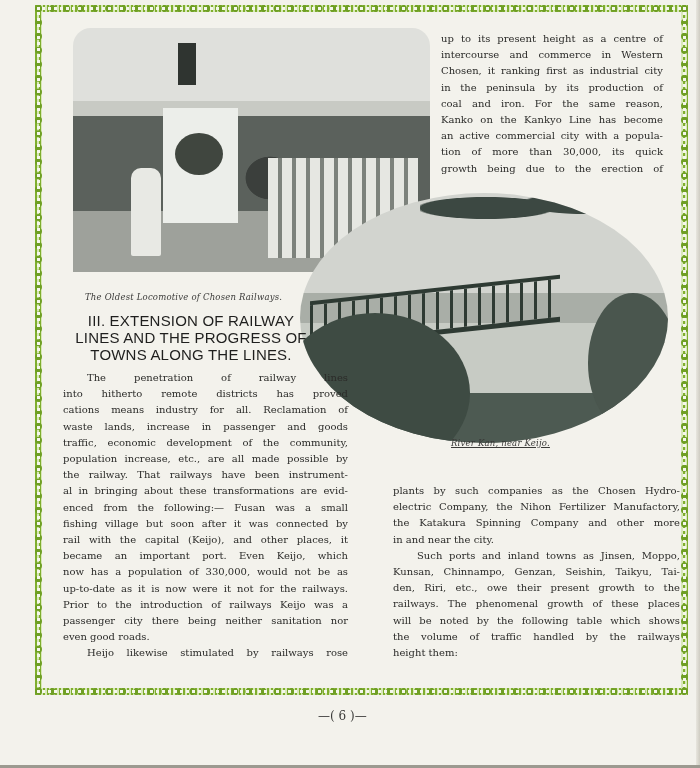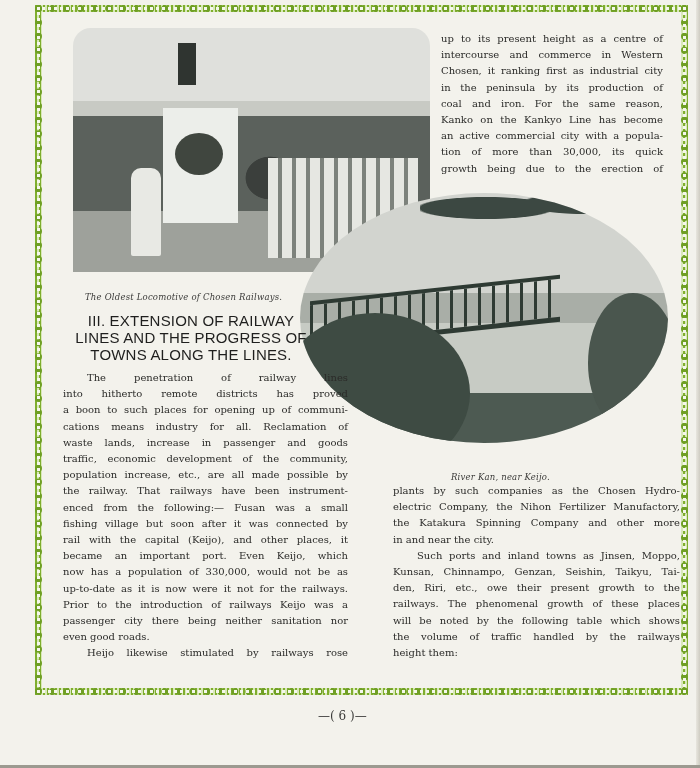--- a/index.html
+++ b/index.html
@@ -58,21 +58,21 @@
     }
     .photo-locomotive .person-left {
       position: absolute; left: 58px; top: 140px; width: 30px; height: 88px; background: #e8e9e4;
       border-radius: 10px 10px 2px 2px;
     }
     .caption {
       position: absolute; font-style: italic; font-size: 8.5px; color: #3a3a38;
       letter-spacing: 0.2px;
     }
     .caption-loco { left: 85px; top: 292px; }
-    .caption-river { left: 451px; top: 472px; }
+    .caption-river { left: 451px; top: 438px; text-decoration: underline; }
     .photo-river {
       position: absolute; left: 300px; top: 193px; width: 368px; height: 250px;
       border-radius: 50%; overflow: hidden;
       background:
         linear-gradient(180deg, #d2d4cf 0 40%, #a9aea7 40% 52%, #c7cbc4 52% 80%, #4d5a52 80% 100%);
     }
     .photo-river .bridge {
       position: absolute; left: 10px; top: 95px; width: 250px; height: 38px;
       background: repeating-linear-gradient(90deg, #2e3a33 0 3px, transparent 3px 14px);
       border-top: 4px solid #2e3a33; border-bottom: 5px solid #2e3a33;
@@ -149,26 +149,26 @@
     <span class="line">in the peninsula by its production of</span>
     <span class="line">coal and iron.  For the same reason,</span>
     <span class="line">Kanko on the Kankyo Line has become</span>
     <span class="line">an active commercial city with a popula-</span>
     <span class="line">tion of more than 30,000, its quick</span>
     <span class="line">growth being due to the erection of</span>
   </div>
 <div class="col-text" id="left-body">
     <span class="line indent">The penetration of railway lines</span>
     <span class="line">into hitherto remote districts has proved</span>
-    <span class="line">a boon to such places for opening up of communi-</span>
     <span class="line">cations means industry for all.  Reclamation of</span>
     <span class="line">waste lands, increase in passenger and goods</span>
     <span class="line">traffic, economic development of the community,</span>
     <span class="line">population increase, etc., are all made possible by</span>
     <span class="line">the railway.  That railways have been instrument-</span>
+    <span class="line">al in bringing about these transformations are evid-</span>
     <span class="line">enced from the following:—  Fusan was a small</span>
     <span class="line">fishing village but soon after it was connected by</span>
     <span class="line">rail with the capital (Keijo), and other places, it</span>
     <span class="line">became an important port.  Even Keijo, which</span>
     <span class="line">now has a population of 330,000, would not be as</span>
     <span class="line">up-to-date as it is now were it not for the railways.</span>
     <span class="line">Prior to the introduction of railways Keijo was a</span>
     <span class="line">passenger city there being neither sanitation nor</span>
     <span class="line last">even good roads.</span>
     <span class="line indent">Heijo likewise stimulated by railways rose</span>

